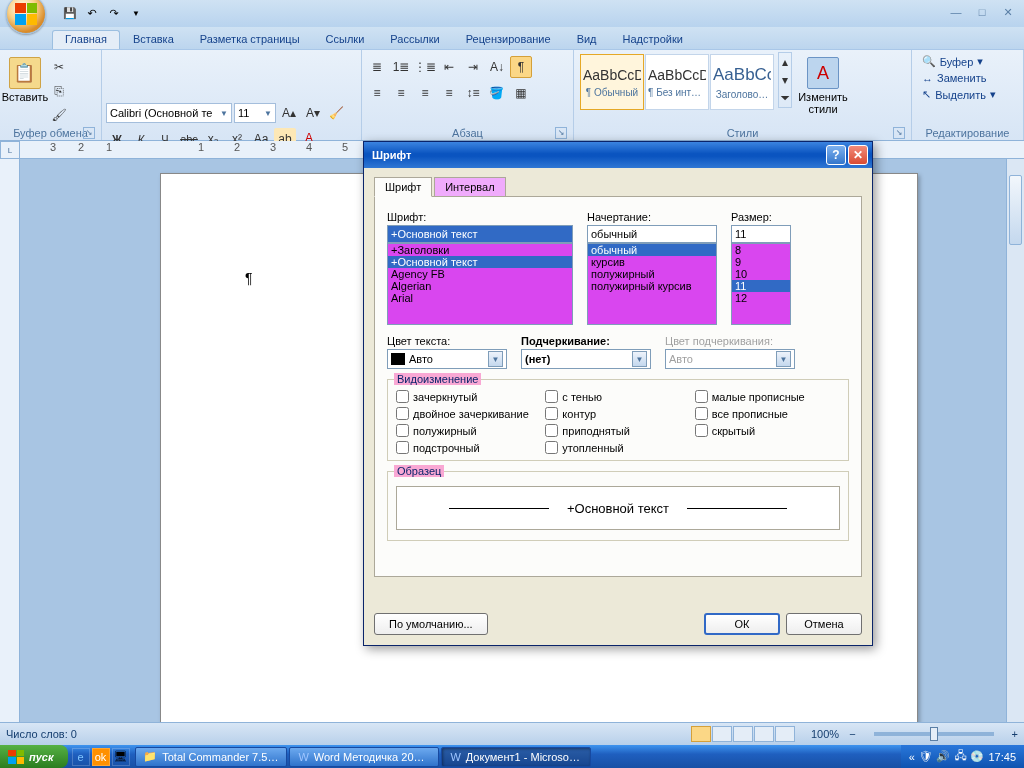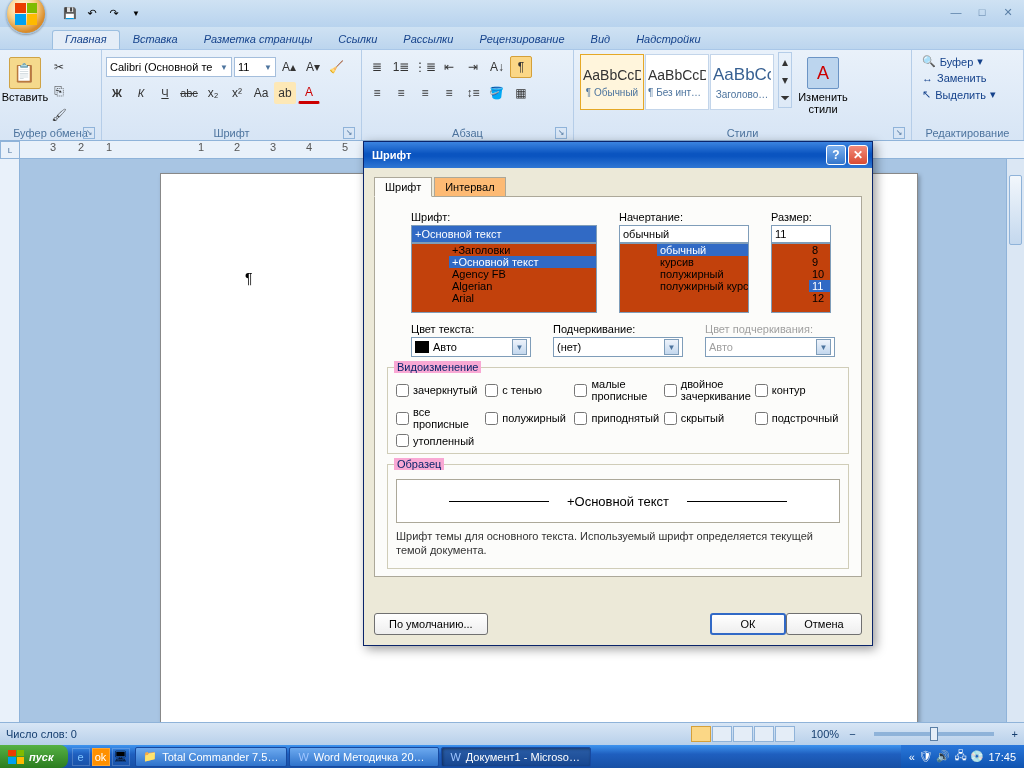--- a/index.html
+++ b/index.html
@@ -12,21 +12,21 @@
 .office-logo span:nth-child(1){background:#eb3c00;} .office-logo span:nth-child(2){background:#80bb00;}
 .office-logo span:nth-child(3){background:#00a1f1;} .office-logo span:nth-child(4){background:#ffba00;}
 .qat { display:flex; gap:6px; margin-left:10px; align-items:center; height:24px; }
 .qat-btn { width:16px; height:16px; display:flex; align-items:center; justify-content:center; cursor:pointer; }
 .app-title { position:absolute; left:0; right:0; text-align:center; color:#4d749e; font-size:12px; pointer-events:none;}
 .win-controls { position:absolute; right:6px; top:4px; display:flex; gap:6px; }
 .win-controls span { width:20px; height:16px; color:#5a7fa6; display:flex; align-items:center; justify-content:center; cursor:pointer; font-family:Arial;}
 
 
 .tabs { height:22px; background:linear-gradient(#cfe2f3,#bcd5ee); display:flex; align-items:flex-end; padding-left:52px; gap:0; }
-.tab { padding:2px 12px 4px; color:#15428b; cursor:pointer; border:1px solid transparent; border-bottom:none;font-style:italic;}
+.tab { padding:2px 12px 4px; color:#15428b; cursor:pointer; border:1px solid transparent; border-bottom:none;}
 .tab.active { background:#e4edf7; border-color:#9cbfe0; border-radius:3px 3px 0 0; }
 
 
 .ribbon { height:92px; background:linear-gradient(#e9f1fa,#d7e5f5); border-top:1px solid #a9c7e8; border-bottom:1px solid #8fb3d9; display:flex; }
 .group { border-right:1px solid #b5cde8; display:flex; flex-direction:column; padding:2px 4px 0; }
 .group-body { flex:1; display:flex; align-items:flex-start; gap:2px; }
 .group-label { text-align:center; color:#4d749e; font-size:11px; padding:1px 0; position:relative; }
 .group-label .launcher { position:absolute; right:2px; top:1px; width:12px; height:12px; border:1px solid #8fb3d9; font-size:8px; line-height:10px; cursor:pointer; color:#4d749e;}
 .rb-btn-lg { width:42px; display:flex; flex-direction:column; align-items:center; padding:4px 2px; cursor:pointer; border:1px solid transparent; border-radius:3px;}
 .rb-ico { width:32px; height:32px; background:#f5d98c; border:1px solid #cfa346; border-radius:2px; margin-bottom:2px; display:flex;align-items:center;justify-content:center;font-size:18px;}
@@ -80,36 +80,36 @@
 
 
 .dialog{position:absolute;left:363px;top:141px;width:510px;height:505px;background:#ece9d8;border:1px solid #0a246a;box-shadow:3px 3px 10px rgba(0,0,0,.4);z-index:50;}
 .dlg-title{height:26px;background:linear-gradient(#3b84e0,#0a54c0 45%,#0a54c0 55%,#2f77d4);color:#fff;font-weight:bold;display:flex;align-items:center;padding:0 4px 0 8px;}
 .dlg-title-btns{margin-left:auto;display:flex;gap:2px;}
 .dlg-tb{width:20px;height:20px;border:1px solid #fff;border-radius:3px;display:flex;align-items:center;justify-content:center;cursor:pointer;font-weight:bold;font-size:12px;}
 .dlg-help{background:linear-gradient(#7db1ef,#3476cb);color:#fff;}
 .dlg-close{background:linear-gradient(#f28b7a,#d94c33);color:#fff;}
 .dlg-body{padding:8px 10px 10px;position:relative;height:calc(100% - 26px);}
 .dlg-tabs{display:flex;border-bottom:1px solid #aca899;}
-.dlg-tab{padding:3px 10px;border:1px solid #aca899;background:#fdba74;cursor:pointer;position:relative;top:1px;margin-right:2px;}
+.dlg-tab{padding:3px 10px;border:1px solid #aca899;background:#f0abfc;cursor:pointer;position:relative;top:1px;margin-right:2px;}
 .dlg-tab.active{background:#fcfcfa;border-bottom-color:#fcfcfa;}
 .dlg-page{background:#fcfcfa;border:1px solid #aca899;border-top:none;padding:14px 12px 10px;height:380px;}
-.row3{display:flex;gap:22px;margin-left:24px;}
+.row3{display:flex;gap:14px;}
 .col{display:flex;flex-direction:column;}
 .lbl{margin-bottom:2px;text-decoration:underline;text-decoration-color:transparent;}
 .txt-in{height:18px;border:1px solid #7f9db9;background:#fff;padding:0 3px;font-size:11px;}
-.listbox{border:1px solid #7f9db9;background:#c2410c;height:70px;overflow-y:scroll;font-size:11px;padding-left:37px;}
+.listbox{border:1px solid #7f9db9;background:#d946ef;height:82px;overflow-y:scroll;font-size:11px;}
 .listbox div{padding:0 3px;cursor:pointer;white-space:nowrap;}
 .listbox div.sel{background:#316ac5;color:#fff;}
 .combo-in{height:20px;border:1px solid #7f9db9;background:#fff;display:flex;align-items:center;padding:0 3px;cursor:pointer;}
 .combo-in .arr{margin-left:auto;width:15px;height:16px;background:linear-gradient(#eef3fb,#c4d8ee);border:1px solid #7f9db9;display:flex;align-items:center;justify-content:center;font-size:8px;color:#4d749e;}
 .combo-in.disabled{color:#a0a0a0;}
 .fieldset{border:1px solid #d0cdb8;padding:10px 8px 6px;margin-top:10px;position:relative;}
 .fieldset .legend{position:absolute;top:-7px;left:6px;background:#f9a8d4;padding:0 3px;color:#0a246a;}
-.chk-grid{display:grid;grid-template-columns:1fr 1fr 1fr 1fr 1fr;gap:4px 4px;}
+.chk-grid{display:grid;grid-template-columns:1fr 1fr 1fr;gap:4px 4px;}
 .chk{display:flex;align-items:center;gap:4px;cursor:pointer;}
 .chk input{width:13px;height:13px;}
 .preview-box{border:1px solid #aca899;background:#fff;height:44px;display:flex;align-items:center;justify-content:center;margin-top:4px;}
 .prev-txt{font-size:13px;border-bottom:1px solid #000;}
 .prev-lines{width:100px;border-top:1px solid #000;height:1px;margin:0 18px;}
 .desc{margin-top:6px;color:#333;line-height:1.3;}
 .dlg-buttons{position:absolute;bottom:10px;left:10px;right:10px;display:flex;}
 .btn{padding:2px 14px;min-width:76px;height:22px;background:linear-gradient(#fff,#eee);border:1px solid #707070;border-radius:3px;cursor:pointer;text-align:center;}
 .btn.default{border:2px solid #3169c6;}
 </style>
@@ -161,21 +161,21 @@
         <div class="rb-sm">✂</div>
         <div class="rb-sm">⎘</div>
         <div class="rb-sm">🖌</div>
       </div>
     </div>
     <div class="group-label"><span>Буфер обмена</span><span class="launcher">↘</span></div>
   </div>
 
   <div class="group" style="width:260px;">
     <div class="group-body" style="flex-direction:column;gap:4px;padding-top:4px;width:100%;">
-      <div class="rb-row" style="width:100%;">
+      <div class="rb-row" style="width:100%;margin-top:46px;">
         <div class="combo" style="width:126px;">
             <span>Calibri (Основной те</span>
             <span class="arr">▼</span>
           </div>
         <div class="combo" style="width:42px;">
             <span>11</span>
             <span class="arr">▼</span>
           </div>
         <div class="rb-sm">A▴</div>
         <div class="rb-sm">A▾</div>
@@ -405,21 +405,21 @@
 
       <div class="row3" style="margin-top:10px;">
         <div class="col" style="width:120px;">
           <div class="lbl">Цвет текста:</div>
           <div class="combo-in">
               <span style="width:14px;height:12px;background:#000;margin-right:4px;"></span>
               <span>Авто</span>
               <span class="arr">▼</span>
             </div>
         </div>
-        <div class="col" style="width:130px;">
+        <div class="col" style="width:130px;font-weight:bold;">
           <div class="lbl">Подчеркивание:</div>
           <div class="combo-in">
               <span>(нет)</span>
               <span class="arr">▼</span>
             </div>
         </div>
         <div class="col" style="width:130px;">
           <div class="lbl" style="color:#a0a0a0;">Цвет подчеркивания:</div>
           <div class="combo-in disabled">
               <span>Авто</span>
@@ -479,24 +479,23 @@
           </div>
       </div>
 
       <div class="fieldset" style="padding-bottom:10px;">
         <span class="legend">Образец</span>
         <div class="preview-box">
           <div class="prev-lines"></div>
           <span class="prev-txt" style="border:none;">+Основной текст</span>
           <div class="prev-lines"></div>
         </div>
-        <div class="desc">Шрифт темы для основного текста. Используемый шрифт определяется текущей темой документа.</div>
       </div>
     </div>
 
     <div class="dlg-buttons">
       <button class="btn">По умолчанию...</button>
       <div style="flex:1;"></div>
-      <button class="btn default" style="">ОК</button>
+      <button class="btn default" style="margin-right:6px;">ОК</button>
       <button class="btn">Отмена</button>
     </div>
   </div>
 </div>
 
 </body></html>

